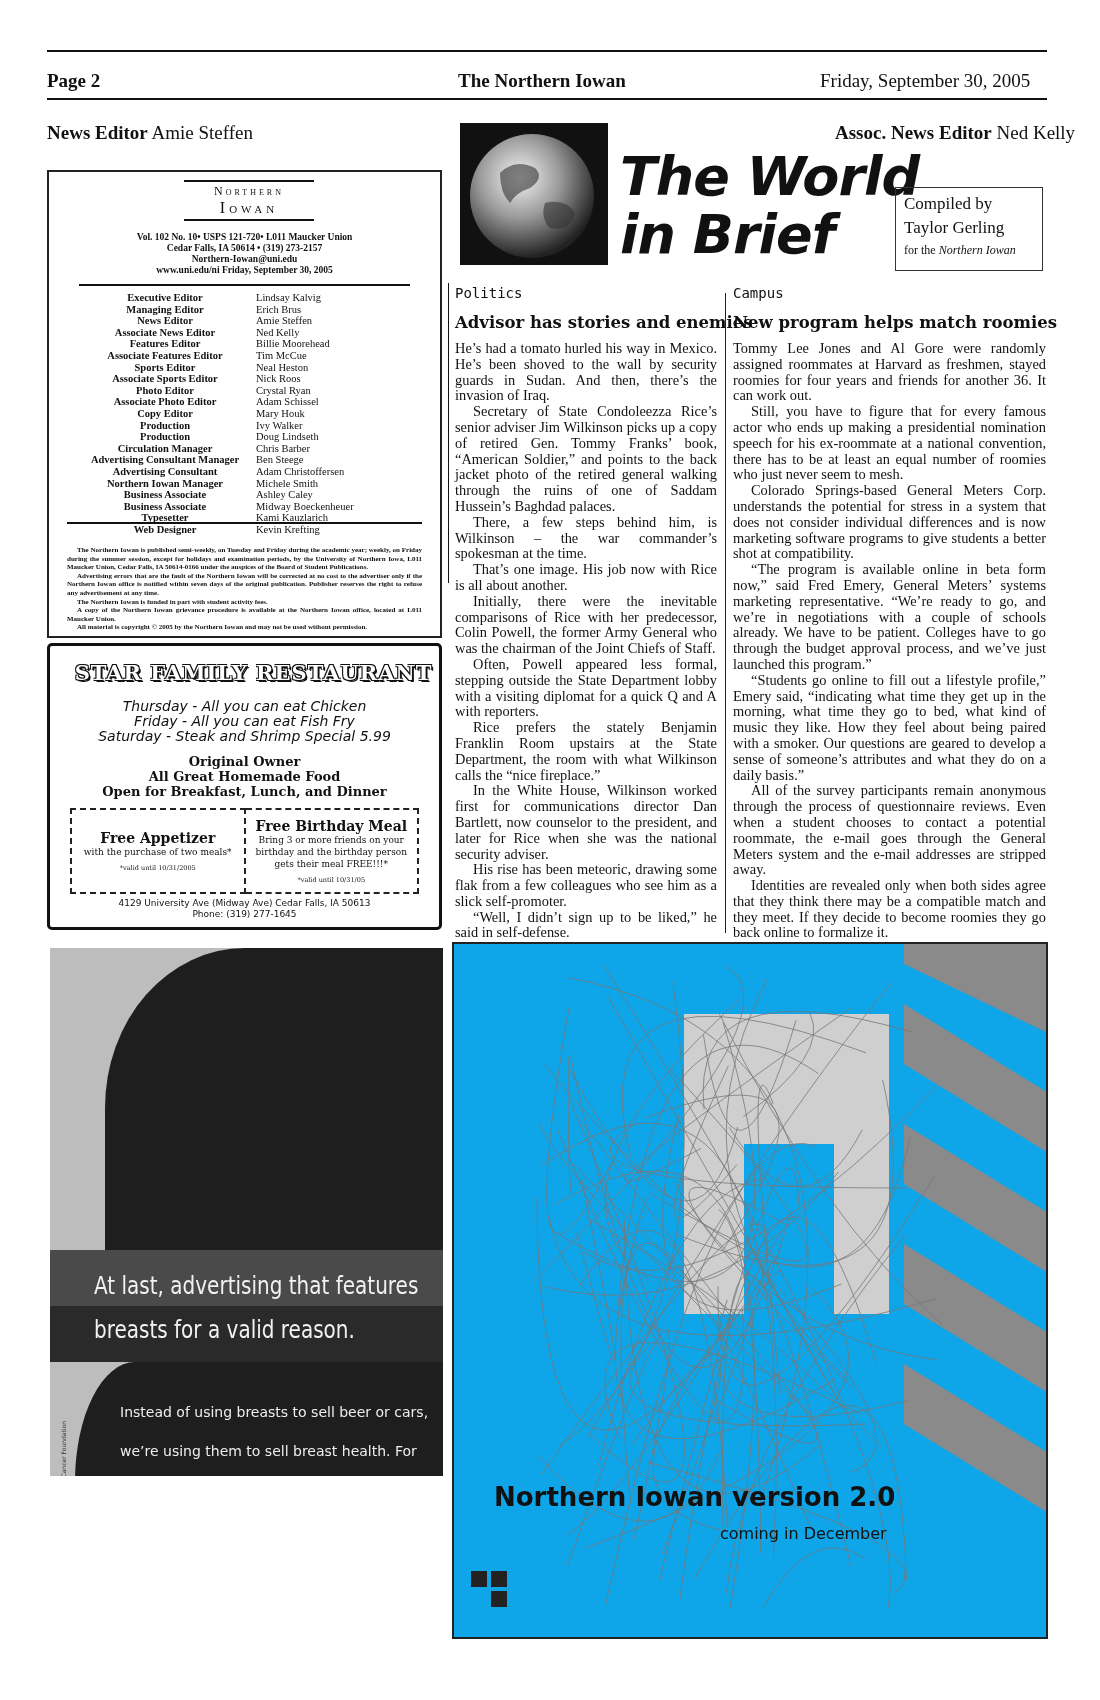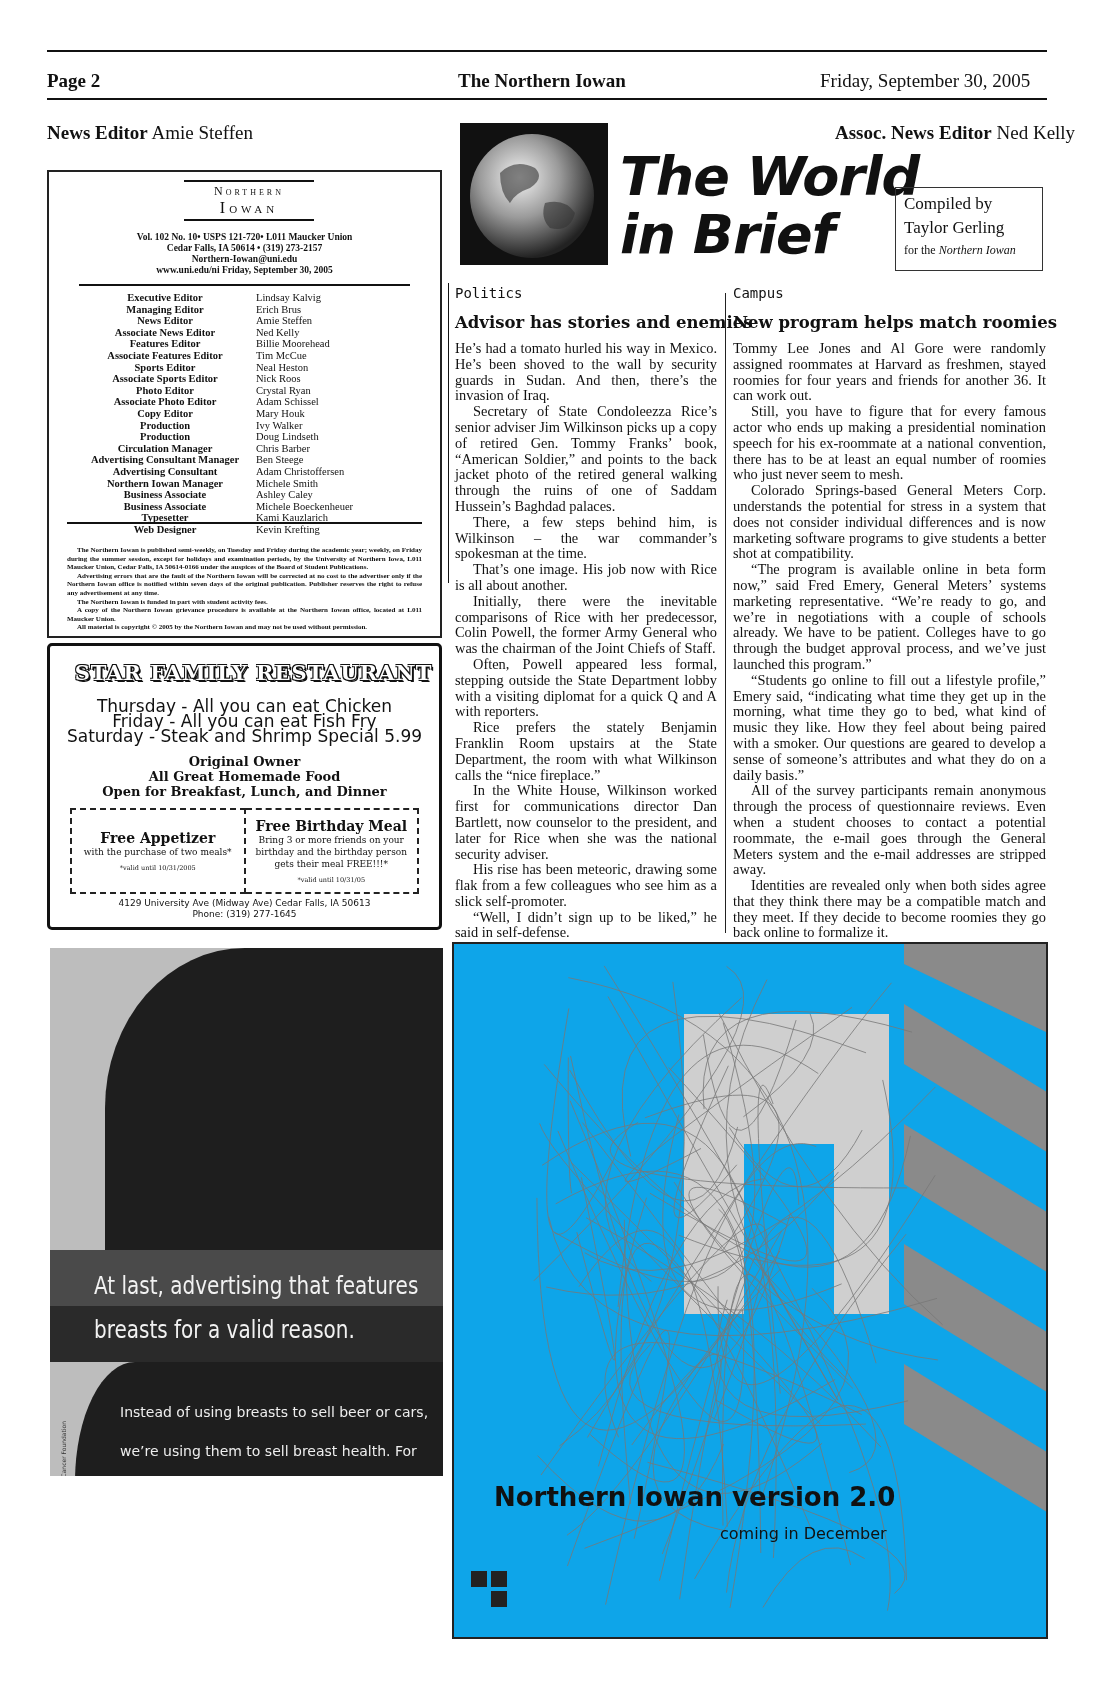--- a/index.html
+++ b/index.html
@@ -21,21 +21,21 @@
   .staff { position: absolute; left: 0; right: 0; top: 112px; font-size: 10.5px; line-height: 11.6px; border-top: 2px solid #111; margin: 0 30px; padding-top: 6px; }
   .staff-row { display: flex; }
   .staff-row .role { width: 172px; text-align: center; font-weight: bold; padding-right: 5px; }
   .staff-row .name { flex: 1; }
   .fine { position: absolute; left: 18px; right: 18px; top: 350px; border-top: 2px solid #111; padding-top: 22px; font-size: 7px; line-height: 8.6px; font-weight: bold; text-align: justify; }
   .fine p { margin: 0; text-indent: 10px; }
   
   .resto { left: 47px; top: 643px; width: 395px; height: 287px; border: 3px solid #111; border-radius: 5px; box-sizing: border-box; text-align: center; }
   .resto-title { font-family: "DejaVu Serif", serif; font-weight: bold; font-size: 21px; letter-spacing: 1px; margin-top: 14px; color: #fff;
                  text-shadow: 1px 1px 0 #111, -1px -1px 0 #111, 1px -1px 0 #111, -1px 1px 0 #111, 2px 2px 0 #111; margin-left: 18px; }
-  .resto-specials { font-family: "DejaVu Sans", sans-serif; font-size: 17px; line-height: 15px; margin-top: 14px; }
+  .resto-specials { font-family: "DejaVu Sans", sans-serif; font-size: 14px; line-height: 15px; margin-top: 14px; font-style: italic; }
   .resto-bold { font-family: "DejaVu Serif", serif; font-weight: bold; font-size: 13px; line-height: 15px; margin-top: 10px; }
   .coupons { position: absolute; left: 20px; right: 20px; top: 162px; height: 86px; display: flex; }
   .coupon { flex: 1; border: 2px dashed #222; box-sizing: border-box; display: flex; flex-direction: column; justify-content: center; align-items: center; padding: 0 4px; }
   .coupon + .coupon { border-left: none; }
   .coupon .ct { font-family: "DejaVu Serif", serif; font-weight: bold; font-size: 14px; }
   .coupon .cd { font-family: "DejaVu Serif", serif; font-size: 9px; line-height: 12px; }
   .coupon .cv { font-family: "DejaVu Serif", serif; font-size: 6.5px; margin-top: 6px; }
   .resto-addr { position: absolute; left: 0; right: 0; top: 252px; font-family: "DejaVu Sans", sans-serif; font-size: 9px; line-height: 11px; }
   
   .globe { left: 460px; top: 123px; width: 148px; height: 142px; background: #111; }
@@ -161,21 +161,21 @@
       <div class="staff-row">
         <span class="role">Northern Iowan Manager</span>
         <span class="name">Michele Smith</span>
       </div>
       <div class="staff-row">
         <span class="role">Business Associate</span>
         <span class="name">Ashley Caley</span>
       </div>
       <div class="staff-row">
         <span class="role">Business Associate</span>
-        <span class="name">Michele Boeckenheuer</span>
+        <span class="name">Midway Boeckenheuer</span>
       </div>
       <div class="staff-row">
         <span class="role">Typesetter</span>
         <span class="name">Kami Kauzlarich</span>
       </div>
       <div class="staff-row">
         <span class="role">Web Designer</span>
         <span class="name">Kevin Krefting</span>
       </div>
     </div>

